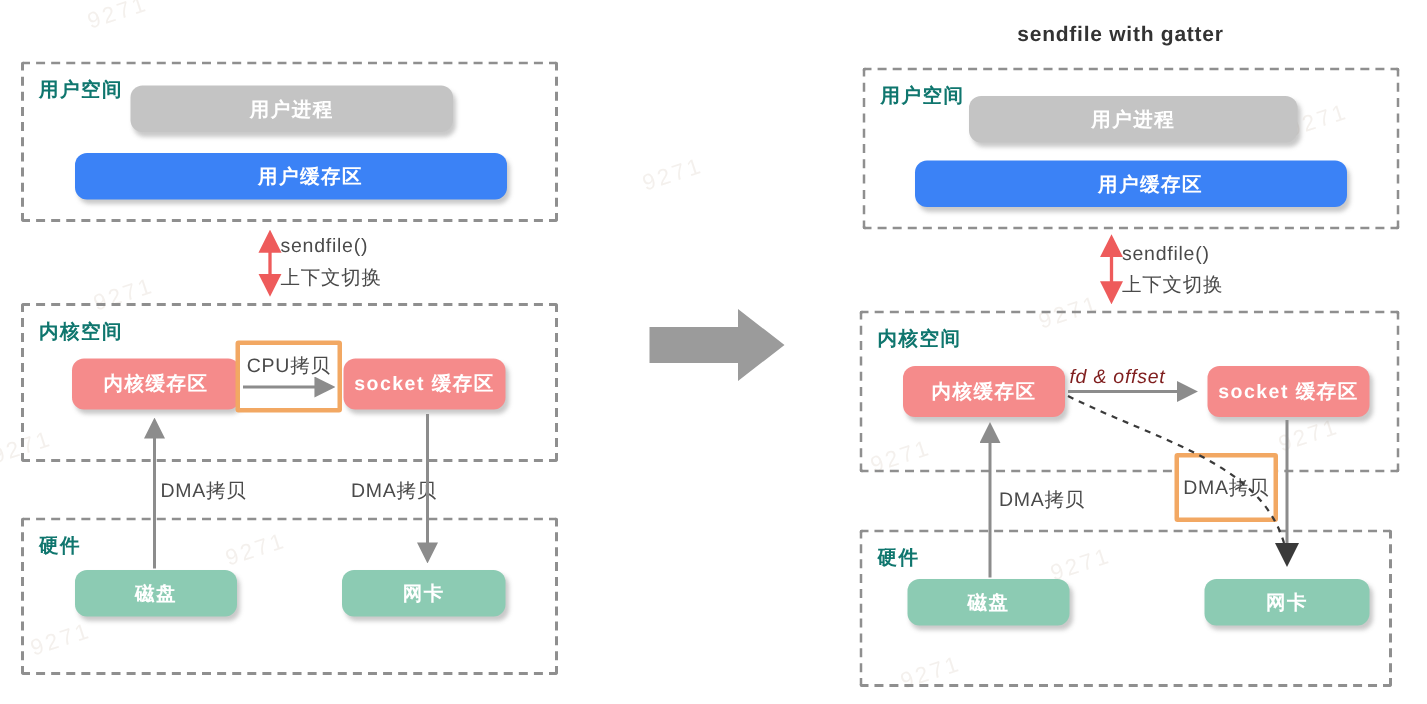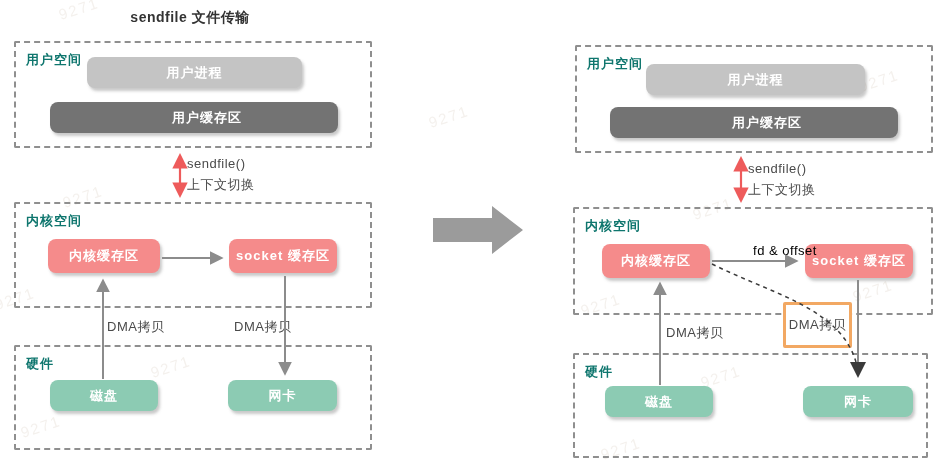--- a/index.html
+++ b/index.html
@@ -20,21 +20,21 @@
   }
   .zone-label {
     position:absolute; font-size:13px; font-weight:700; color:#0f766e; z-index:6; letter-spacing:1px;
   }
   .box {
     position:absolute; display:flex; align-items:center; justify-content:center;
     border-radius:8px; color:#fff; font-size:13px; font-weight:700; letter-spacing:1px;
     box-shadow:2px 3px 3px rgba(100,100,100,.35); z-index:10;
   }
   .box-gray   { background:#c4c4c4; }
-  .box-yellow { background:#737373;padding-left:26px; }
+  .box-yellow { background:#3b82f6;padding-left:26px; }
   .box-red    { background:#f58b8b; }
   .box-green  { background:#8ccbb3; }
 
   .hl-box {
     position:absolute; background:#fff; border:3px solid #f2a863; border-radius:2px;
     z-index:20; display:flex; justify-content:center;
     font-size:13px; color:#4a4a4a; letter-spacing:.5px;
   }
   .hl-box.top-text { align-items:flex-start; padding-top:5px; }
   .hl-box.mid-text { align-items:center; }
@@ -65,56 +65,57 @@
   <span class="wm-faint" style="left:20px; top:418px;">9271</span>
   <span class="wm-faint" style="left:150px; top:358px;">9271</span>
   <span class="wm-faint" style="left:428px; top:108px;">9271</span>
   <span class="wm-faint" style="left:692px; top:200px;">9271</span>
   <span class="wm-faint" style="left:580px; top:296px;">9271</span>
   <span class="wm-faint" style="left:852px; top:282px;">9271</span>
   <span class="wm-faint" style="left:700px; top:368px;">9271</span>
   <span class="wm-faint" style="left:600px; top:440px;">9271</span>
   <span class="wm-faint" style="left:858px; top:72px;">9271</span>
 
-  <div class="diagram-title" style="left:40px; top:9px; width:300px;">sendfile 文件传输</div>
 
   <div class="zone" style="left:14px; top:41px; width:358px; height:107px;"></div>
   <span class="zone-label" style="left:26px; top:51px;">用户空间</span>
   <div class="box box-gray" style="left:87px; top:57px; width:215px; height:31px;">用户进程</div>
   <div class="box box-yellow" style="left:50px; top:102px; width:288px; height:31px;">用户缓存区</div>
 
   <span class="edge-label" style="left:187px; top:156px;">sendfile()</span>
   <span class="edge-label" style="left:187px; top:176px;">上下文切换</span>
 
   <div class="zone" style="left:14px; top:202px; width:358px; height:106px;"></div>
   <span class="zone-label" style="left:26px; top:212px;">内核空间</span>
   <div class="box box-red" style="left:48px; top:239px; width:112px; height:34px;">内核缓存区</div>
+  <div class="hl-box top-text" style="left:157px; top:227px; width:71px; height:48px;">CPU拷贝</div>
   <div class="box box-red" style="left:229px; top:239px; width:108px; height:34px;">socket 缓存区</div>
 
   <span class="edge-label" style="left:107px; top:318px;">DMA拷贝</span>
   <span class="edge-label" style="left:234px; top:318px;">DMA拷贝</span>
 
   <div class="zone" style="left:14px; top:345px; width:358px; height:105px;"></div>
   <span class="zone-label" style="left:26px; top:355px;">硬件</span>
   <div class="box box-green" style="left:50px; top:380px; width:108px; height:31px;">磁盘</div>
   <div class="box box-green" style="left:228px; top:380px; width:109px; height:31px;">网卡</div>
 
+  <div class="diagram-title" style="left:597px; top:14px; width:300px;">sendfile with gatter</div>
 
   <div class="zone" style="left:575px; top:45px; width:358px; height:108px;"></div>
   <span class="zone-label" style="left:587px; top:55px;">用户空间</span>
   <div class="box box-gray" style="left:646px; top:64px; width:219px; height:31px;">用户进程</div>
   <div class="box box-yellow" style="left:610px; top:107px; width:288px; height:31px;">用户缓存区</div>
 
   <span class="edge-label" style="left:748px; top:161px;">sendfile()</span>
   <span class="edge-label" style="left:748px; top:181px;">上下文切换</span>
 
   <div class="zone" style="left:573px; top:207px; width:360px; height:108px;"></div>
   <span class="zone-label" style="left:585px; top:217px;">内核空间</span>
   <div class="box box-red" style="left:602px; top:244px; width:108px; height:34px;">内核缓存区</div>
-  <span class="edge-label centered" style="left:741px; top:243px; width:88px; color:#000000;">fd &amp; offset</span>
+  <span class="edge-label centered" style="left:701px; top:243px; width:88px; color:#7f1d1d;font-style:italic;">fd &amp; offset</span>
   <div class="box box-red" style="left:805px; top:244px; width:108px; height:34px;">socket 缓存区</div>
 
   <span class="edge-label" style="left:666px; top:324px;">DMA拷贝</span>
   <div class="hl-box mid-text" style="left:783px; top:302px; width:69px; height:46px;">DMA拷贝</div>
 
   <div class="zone" style="left:573px; top:353px; width:355px; height:105px;"></div>
   <span class="zone-label" style="left:585px; top:363px;">硬件</span>
   <div class="box box-green" style="left:605px; top:386px; width:108px; height:31px;">磁盘</div>
   <div class="box box-green" style="left:803px; top:386px; width:110px; height:31px;">网卡</div>
 

